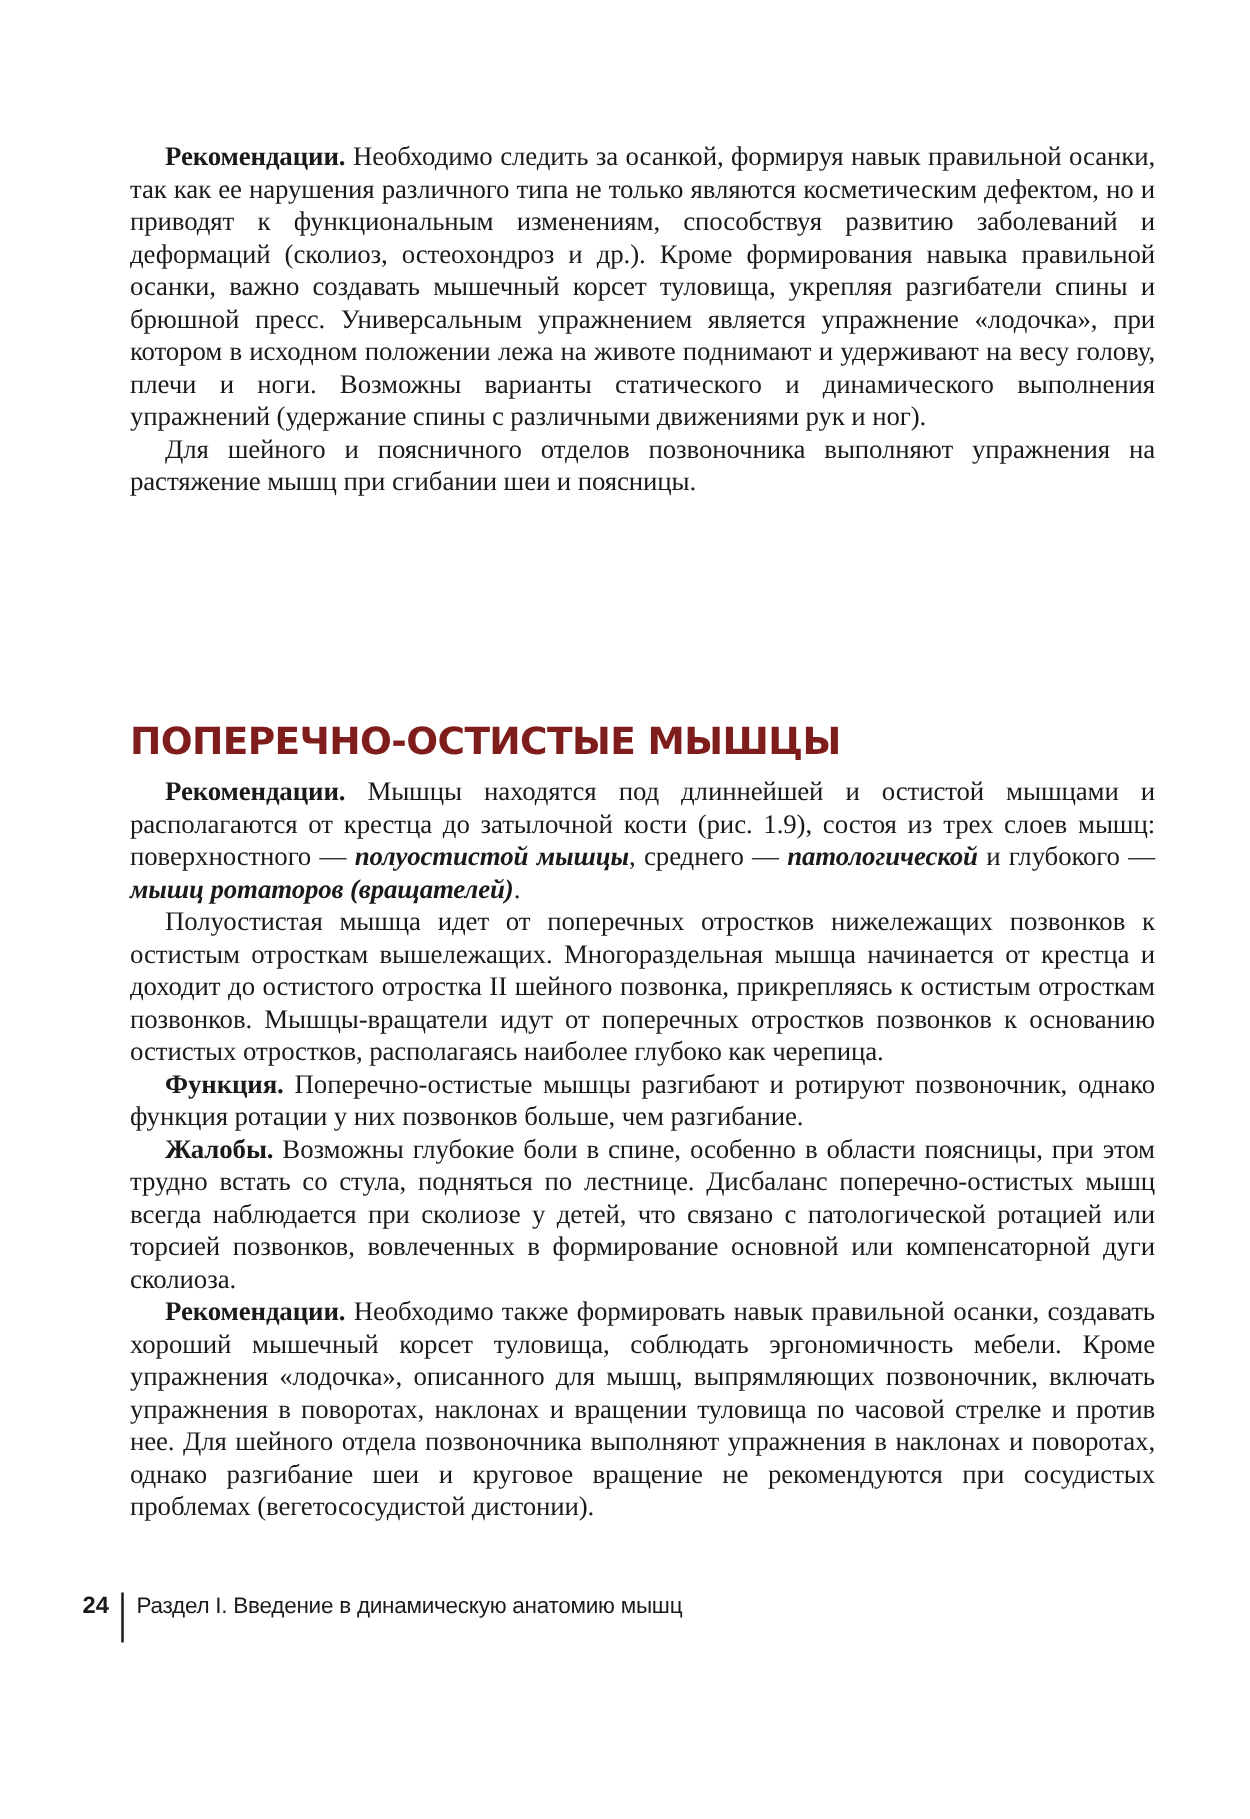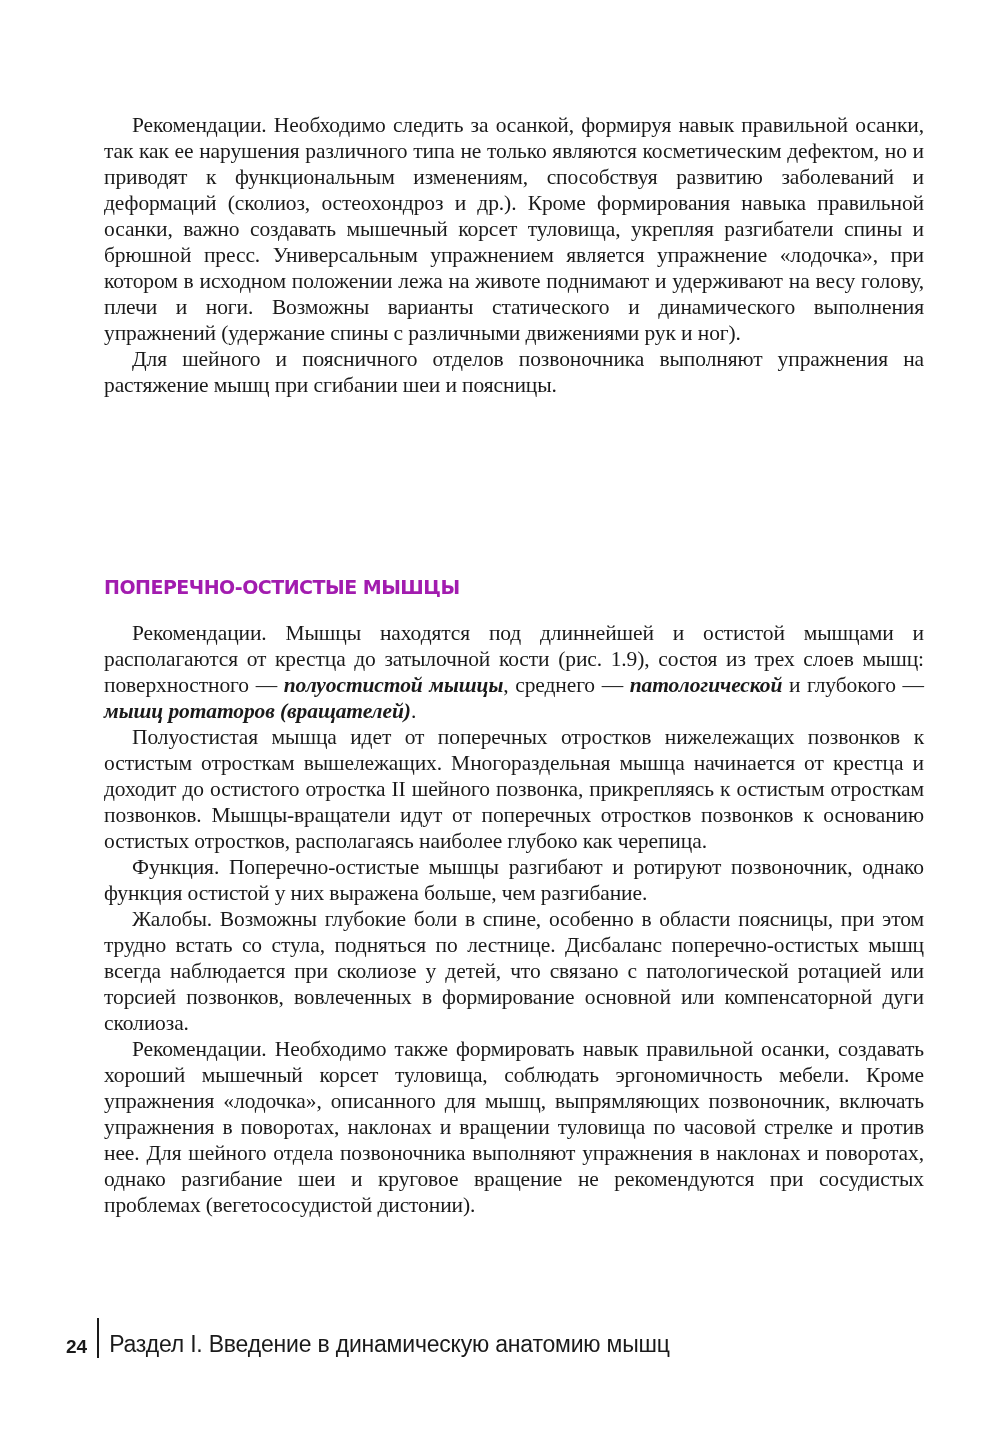--- a/index.html
+++ b/index.html
@@ -1,46 +1,46 @@
 <!DOCTYPE html>
 <html><head>
 <meta charset="utf-8">
 <style>
   html, body { margin: 0; padding: 0; background: #ffffff; }
   body { width: 1000px; height: 1455px; position: relative; overflow: hidden;
          font-family: "Liberation Serif", "DejaVu Serif", serif; color: #1a1a1a; }
   .page { position: absolute; left: 104px; top: 112px; width: 820px; }
   p.para { margin: 0; font-size: 21.5px; line-height: 26px; text-align: justify;
            text-indent: 28px; hyphens: manual; letter-spacing: -0.1px; }
-  p.para b { font-weight: normal; margin-top: 31px; }
+  p.para b { font-weight: bold; margin-top: 31px; }
   p.para i { font-style: italic; font-weight: bold; }
   h2.heading { position: absolute; left: 104px; top: 576px; margin: 0;
                font-family: "DejaVu Sans", "Liberation Sans", sans-serif; font-weight: bold;
-               font-size: 19px; letter-spacing: -0.5px; color: #a21caf; }
+               font-size: 30px; letter-spacing: -0.5px; color: #7f1d1d; }
   .page2 { position: absolute; left: 104px; top: 620px; width: 820px; }
-  .footer { position: absolute; left: 66px; top: 1318px; height: 40px; display: flex; align-items: flex-end;
+  .footer { position: absolute; left: 66px; top: 1274px; height: 40px; display: flex; align-items: flex-start;
             font-family: "Liberation Sans", "DejaVu Sans", sans-serif; }
   .footer .num { font-weight: bold; font-size: 19px; }
   .footer .sep { width: 2px; height: 40px; background: #1a1a1a; margin: 0 10px 0 10px; }
-  .footer .title { font-size: 23px; letter-spacing: -0.2px; }
+  .footer .title { font-size: 18px; letter-spacing: -0.2px; }
 </style>
 </head>
 <body>
 
 <div class="page">
   <p class="para"><b>Рекомендации.</b><span> Необходимо следить за осанкой, формируя навык правильной осанки, так как ее нарушения различного типа не только являются косметическим дефектом, но и приводят к функциональным изменениям, способствуя развитию заболеваний и деформаций (сколиоз, остеохондроз и др.). Кроме формирования навыка правильной осанки, важно создавать мышечный корсет туловища, укрепляя разгибатели спины и брюшной пресс. Универсальным упражнением является упражнение «лодочка», при котором в исходном положении лежа на животе поднимают и удерживают на весу голову, плечи и ноги. Возможны варианты статического и динамического выполнения упражнений (удержание спины с различными движениями рук и ног).</span></p>
   <p class="para">Для шейного и поясничного отделов позвоночника выполняют упражнения на растяжение мышц при сгибании шеи и поясницы.</p>
 </div>
 
 <h2 class="heading">ПОПЕРЕЧНО-ОСТИСТЫЕ МЫШЦЫ</h2>
 
 <div class="page2">
   <p class="para"><b>Рекомендации.</b><span> Мышцы находятся под длиннейшей и остистой мышцами и располагаются от крестца до затылочной кости (рис. 1.9), состоя из трех слоев мышц: поверхностного — </span><i>полуостистой мышцы</i><span>, среднего — </span><i>патологической</i><span> и глубокого — </span><i>мышц ротаторов (вращателей)</i><span>.</span></p>
   <p class="para">Полуостистая мышца идет от поперечных отростков нижележащих позвонков к остистым отросткам вышележащих. Многораздельная мышца начинается от крестца и доходит до остистого отростка II шейного позвонка, прикрепляясь к остистым отросткам позвонков. Мышцы-вращатели идут от поперечных отростков позвонков к основанию остистых отростков, располагаясь наиболее глубоко как черепица.</p>
-  <p class="para"><b>Функция.</b><span> Поперечно-остистые мышцы разгибают и ротируют позвоночник, однако функция остистой у них выражена больше, чем разгибание.</span></p>
+  <p class="para"><b>Функция.</b><span> Поперечно-остистые мышцы разгибают и ротируют позвоночник, однако функция ротации у них позвонков больше, чем разгибание.</span></p>
   <p class="para"><b>Жалобы.</b><span> Возможны глубокие боли в спине, особенно в области поясницы, при этом трудно встать со стула, подняться по лестнице. Дисбаланс поперечно-остистых мышц всегда наблюдается при сколиозе у детей, что связано с патологической ротацией или торсией позвонков, вовлеченных в формирование основной или компенсаторной дуги сколиоза.</span></p>
   <p class="para"><b>Рекомендации.</b><span> Необходимо также формировать навык правильной осанки, создавать хороший мышечный корсет туловища, соблюдать эргономичность мебели. Кроме упражнения «лодочка», описанного для мышц, выпрямляющих позвоночник, включать упражнения в поворотах, наклонах и вращении туловища по часовой стрелке и против нее. Для шейного отдела позвоночника выполняют упражнения в наклонах и поворотах, однако разгибание шеи и круговое вращение не рекомендуются при сосудистых проблемах (вегетососудистой дистонии).</span></p>
 </div>
 
 <div class="footer">
   <span class="num">24</span>
   <span class="sep"></span>
   <span class="title">Раздел I. Введение в динамическую анатомию мышц</span>
 </div>
 

